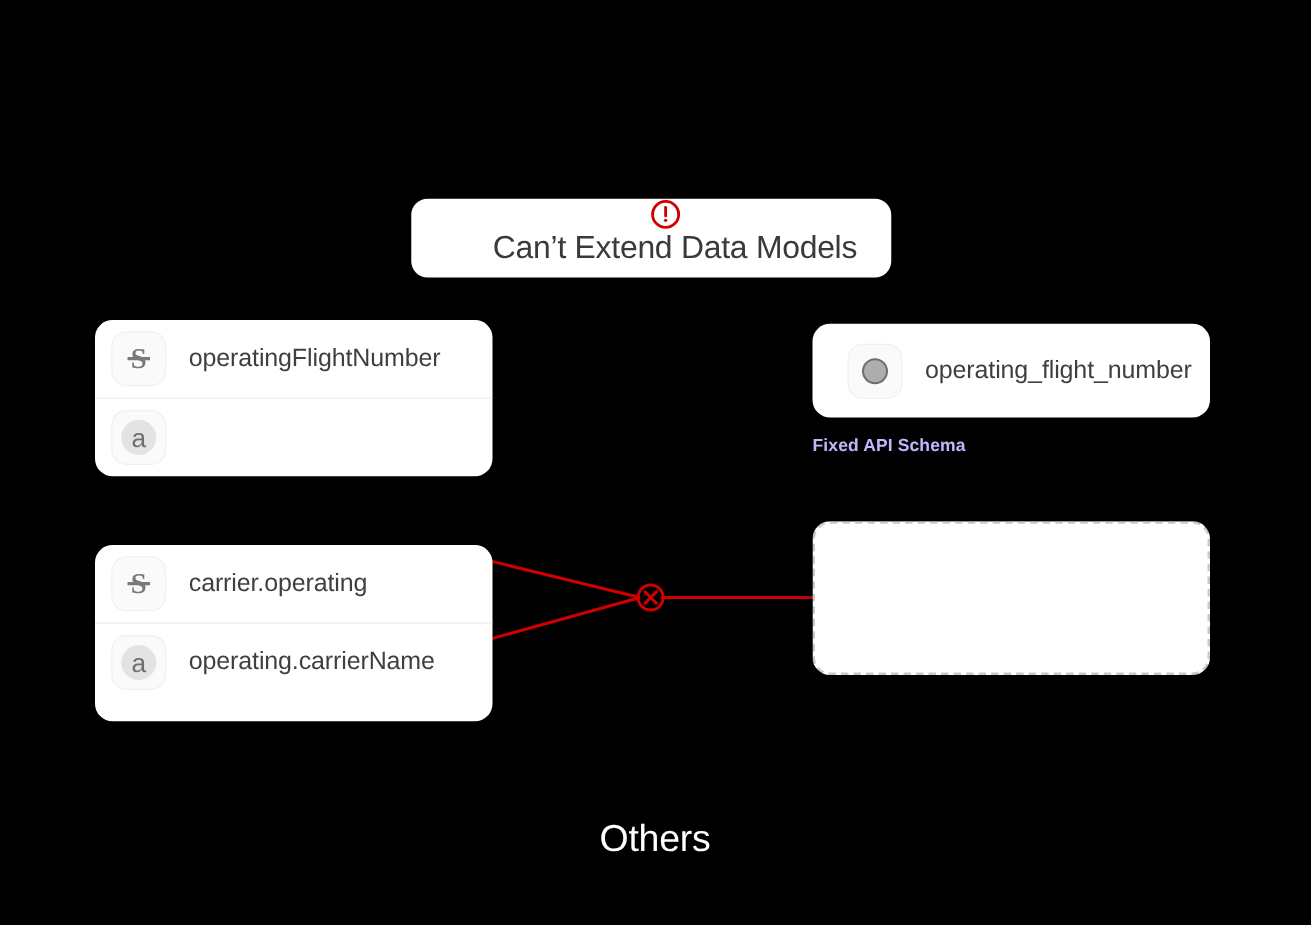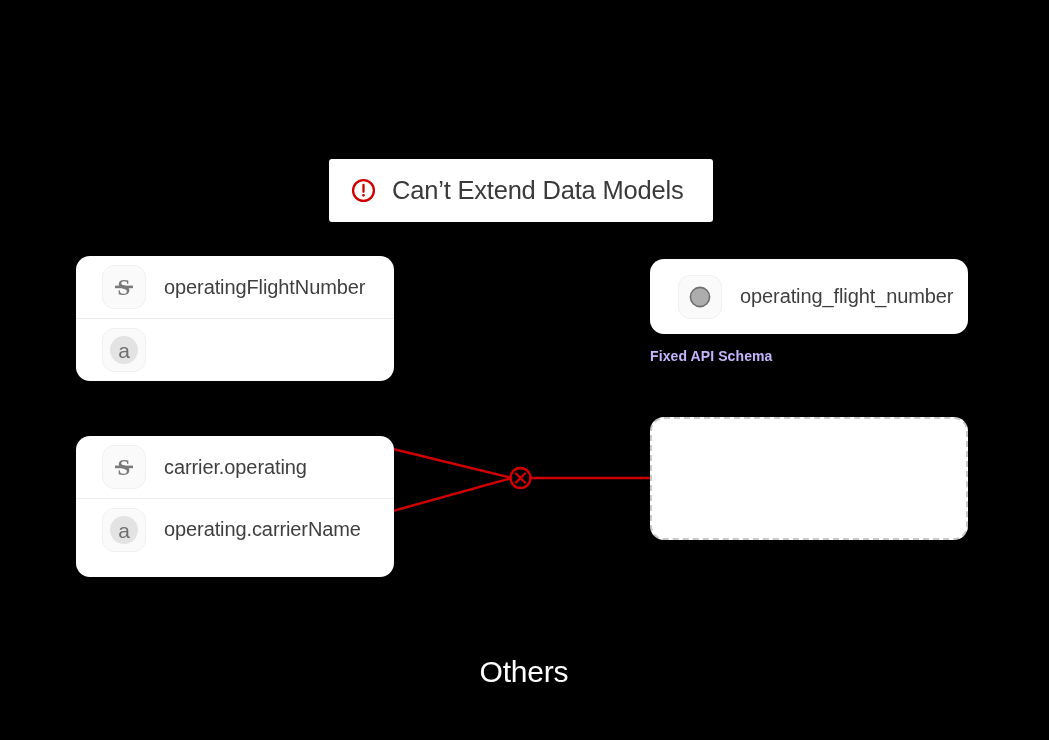--- a/index.html
+++ b/index.html
@@ -33,26 +33,27 @@
   }
 
   
   .title-badge {
     position: absolute;
     left: 329px;
     top: 159px;
     width: 384px;
     height: 63px;
     background: #ffffff;
-    border-radius: 3px;
+    border-radius: 13px;
     box-shadow: 0 3px 10px rgba(0,0,0,0.30);
     display: flex;
     align-items: center;
     box-sizing: border-box;
     padding-left: 22px;
+    flex-direction: column;
   }
   .title-badge .alert-icon {
     width: 25px;
     height: 25px;
     flex: 0 0 auto;
     display: block;
   }
   .title-badge .title-text {
     margin-left: 16px;
     font-size: 25.5px;
@@ -73,21 +74,21 @@
   .card.dashed {
     border: 2px dashed #c9c9c9;
     box-shadow: 0 3px 10px rgba(0,0,0,0.25);
     background: #ffffff;
   }
 
   .card-row {
     display: flex;
     align-items: center;
     height: 62px;
-    padding-left: 26px;
+    padding-left: 13px;
     box-sizing: border-box;
   }
   .card-row + .card-row {
     border-top: 1px solid #ececec;
   }
 
   .chip {
     width: 44px;
     height: 44px;
     flex: 0 0 auto;

